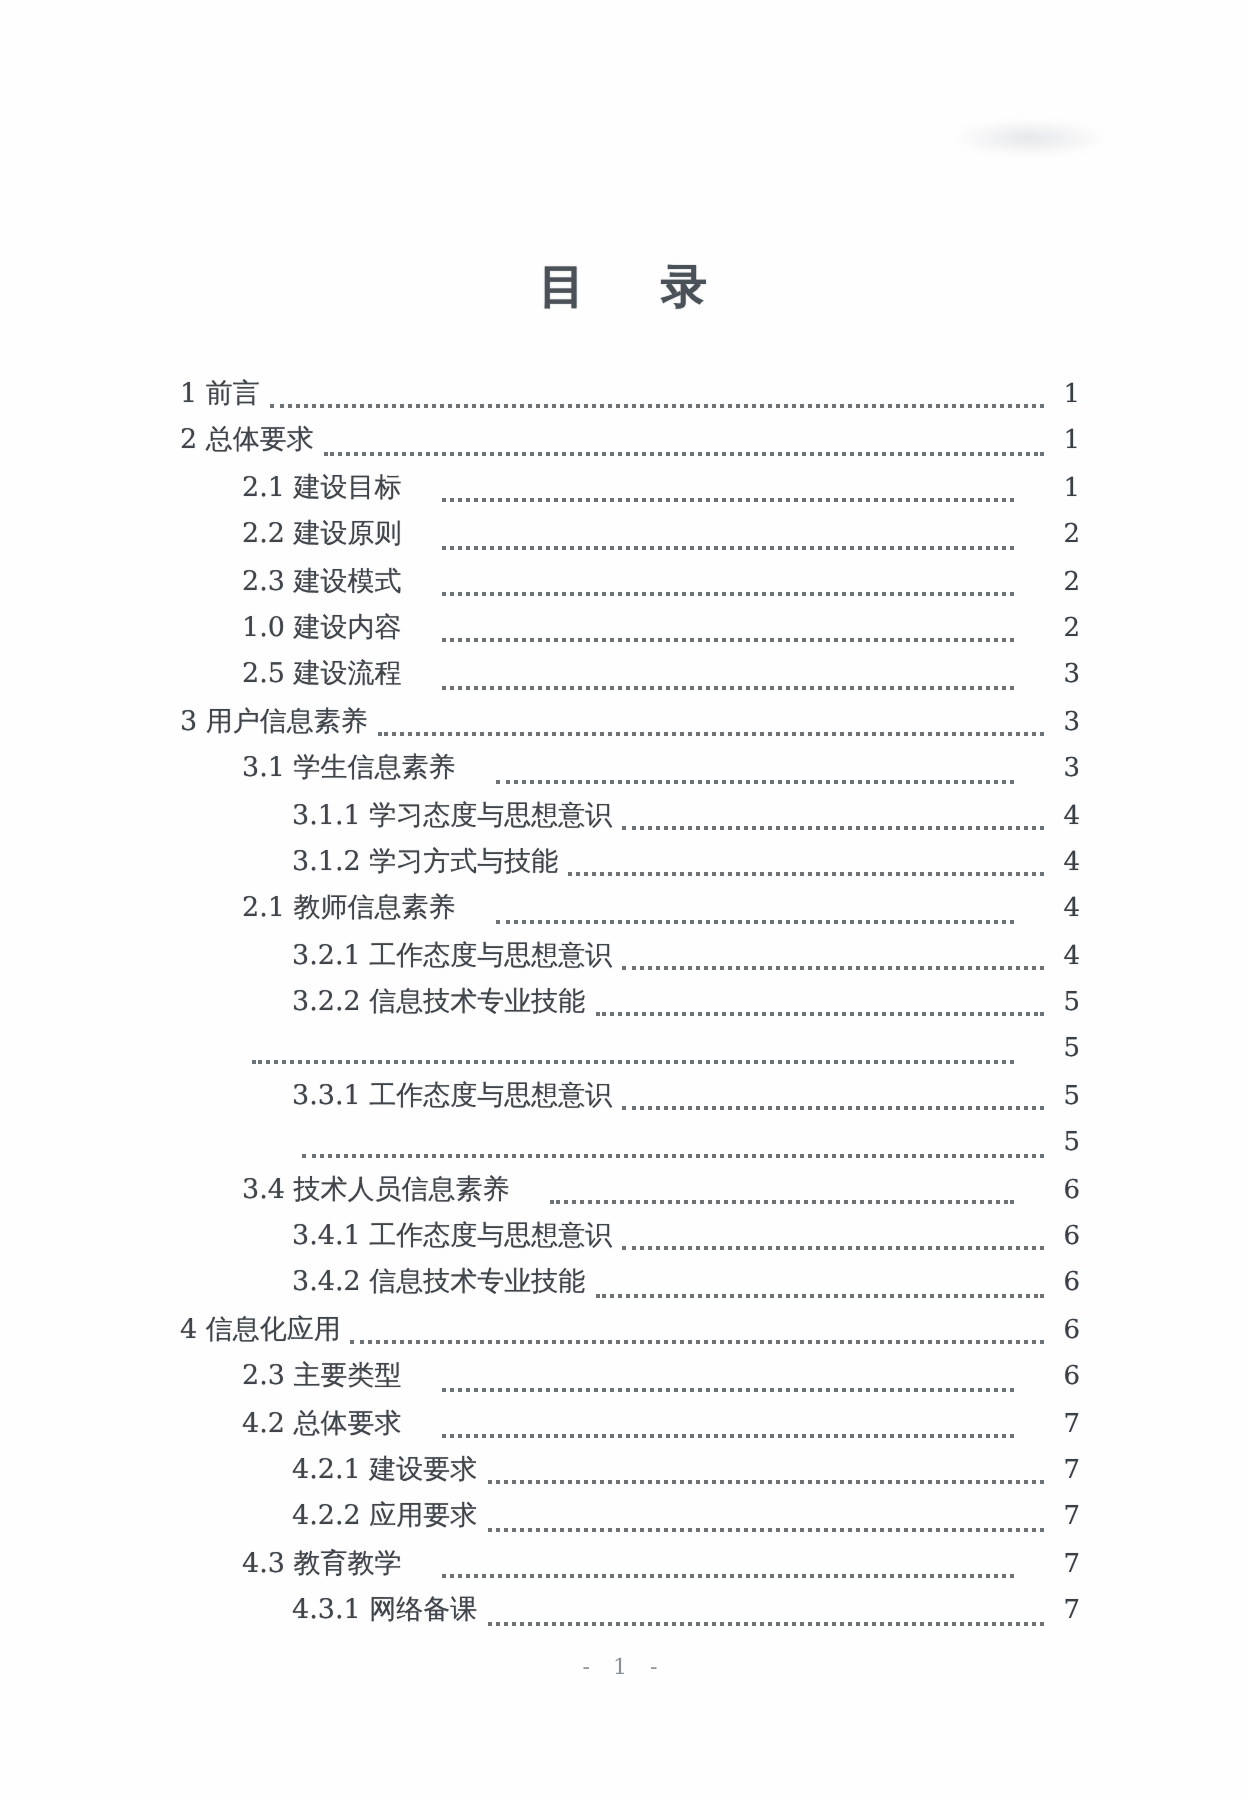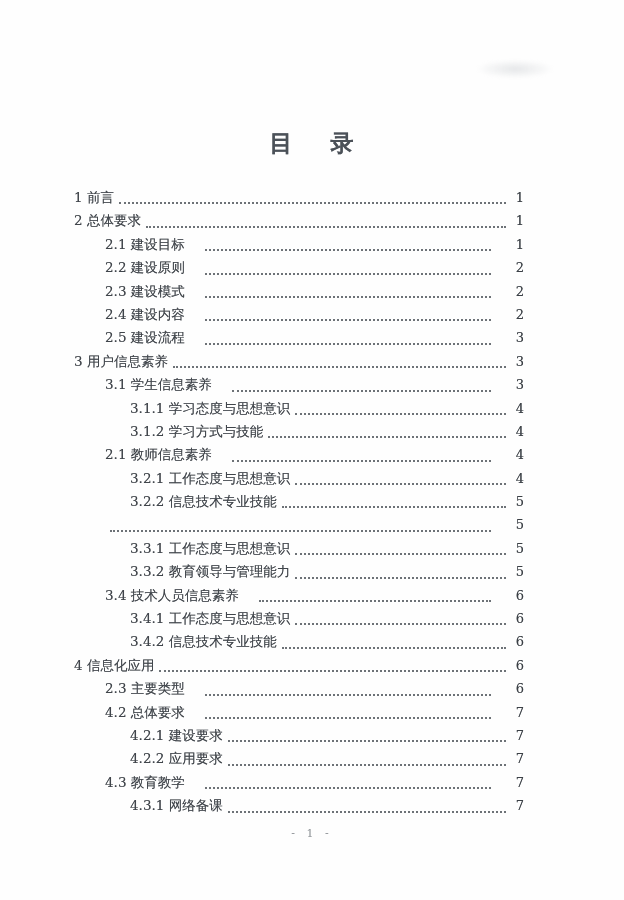--- a/index.html
+++ b/index.html
@@ -36,21 +36,21 @@
     font-size: 23px;
     font-weight: 600;
     letter-spacing: 1px;
     word-spacing: 28px;
     color: #4b5158;
     text-shadow: 0 0 0.6px rgba(75,81,88,0.7);
   }
   .toc {
     position: absolute;
     top: 186px;
-    left: 74px;
+    left: 90px;
     width: 450px;
     color: #40454b;
     font-size: 13.5px;
     text-shadow: 0 0 0.5px rgba(64,69,75,0.55);
   }
   .toc-row {
     display: flex;
     height: 23.4px;
     line-height: 23.4px;
     align-items: stretch;
@@ -119,21 +119,21 @@
         <span class="toc-label">2.2 建设原则</span>
         <span class="leader"></span>
         <span class="toc-page">2</span>
       </div>
       <div class="toc-row lvl2">
         <span class="toc-label">2.3 建设模式</span>
         <span class="leader"></span>
         <span class="toc-page">2</span>
       </div>
       <div class="toc-row lvl2">
-        <span class="toc-label">2.4 建设内容</span>
+        <span class="toc-label">1.0 建设内容</span>
         <span class="leader"></span>
         <span class="toc-page">2</span>
       </div>
       <div class="toc-row lvl2">
         <span class="toc-label">2.5 建设流程</span>
         <span class="leader"></span>
         <span class="toc-page">3</span>
       </div>
       <div class="toc-row lvl1">
         <span class="toc-label">3 用户信息素养</span>
@@ -173,21 +173,20 @@
       <div class="toc-row lvl2">
         <span class="leader"></span>
         <span class="toc-page">5</span>
       </div>
       <div class="toc-row lvl3">
         <span class="toc-label">3.3.1 工作态度与思想意识</span>
         <span class="leader"></span>
         <span class="toc-page">5</span>
       </div>
       <div class="toc-row lvl3">
-        <span class="toc-label">3.3.2 教育领导与管理能力</span>
         <span class="leader"></span>
         <span class="toc-page">5</span>
       </div>
       <div class="toc-row lvl2">
         <span class="toc-label">3.4 技术人员信息素养</span>
         <span class="leader"></span>
         <span class="toc-page">6</span>
       </div>
       <div class="toc-row lvl3">
         <span class="toc-label">3.4.1 工作态度与思想意识</span>

